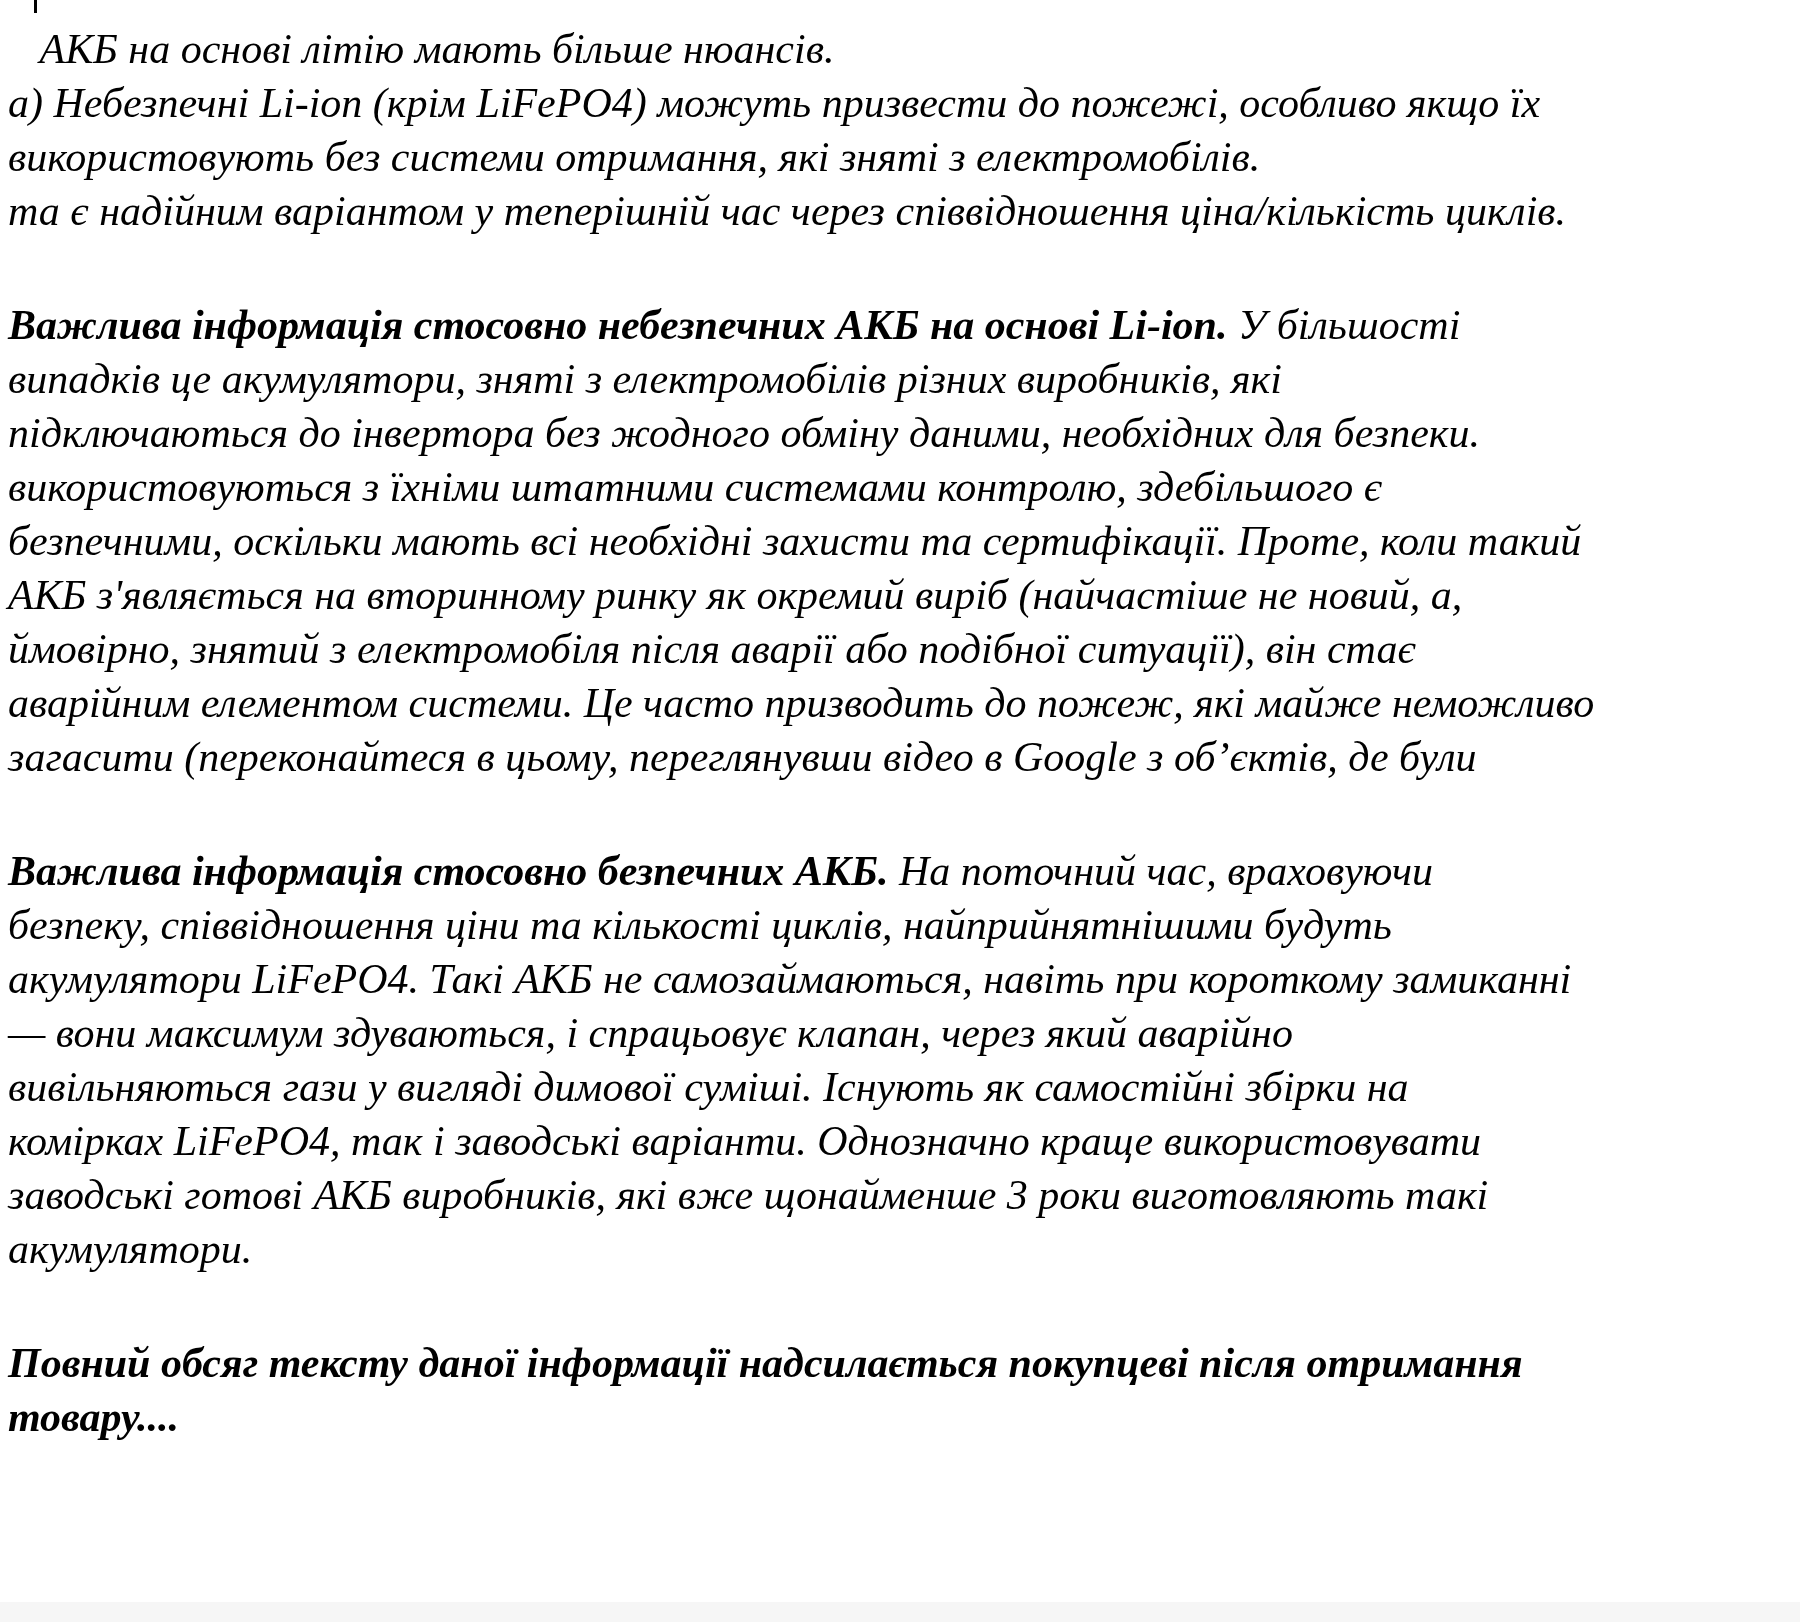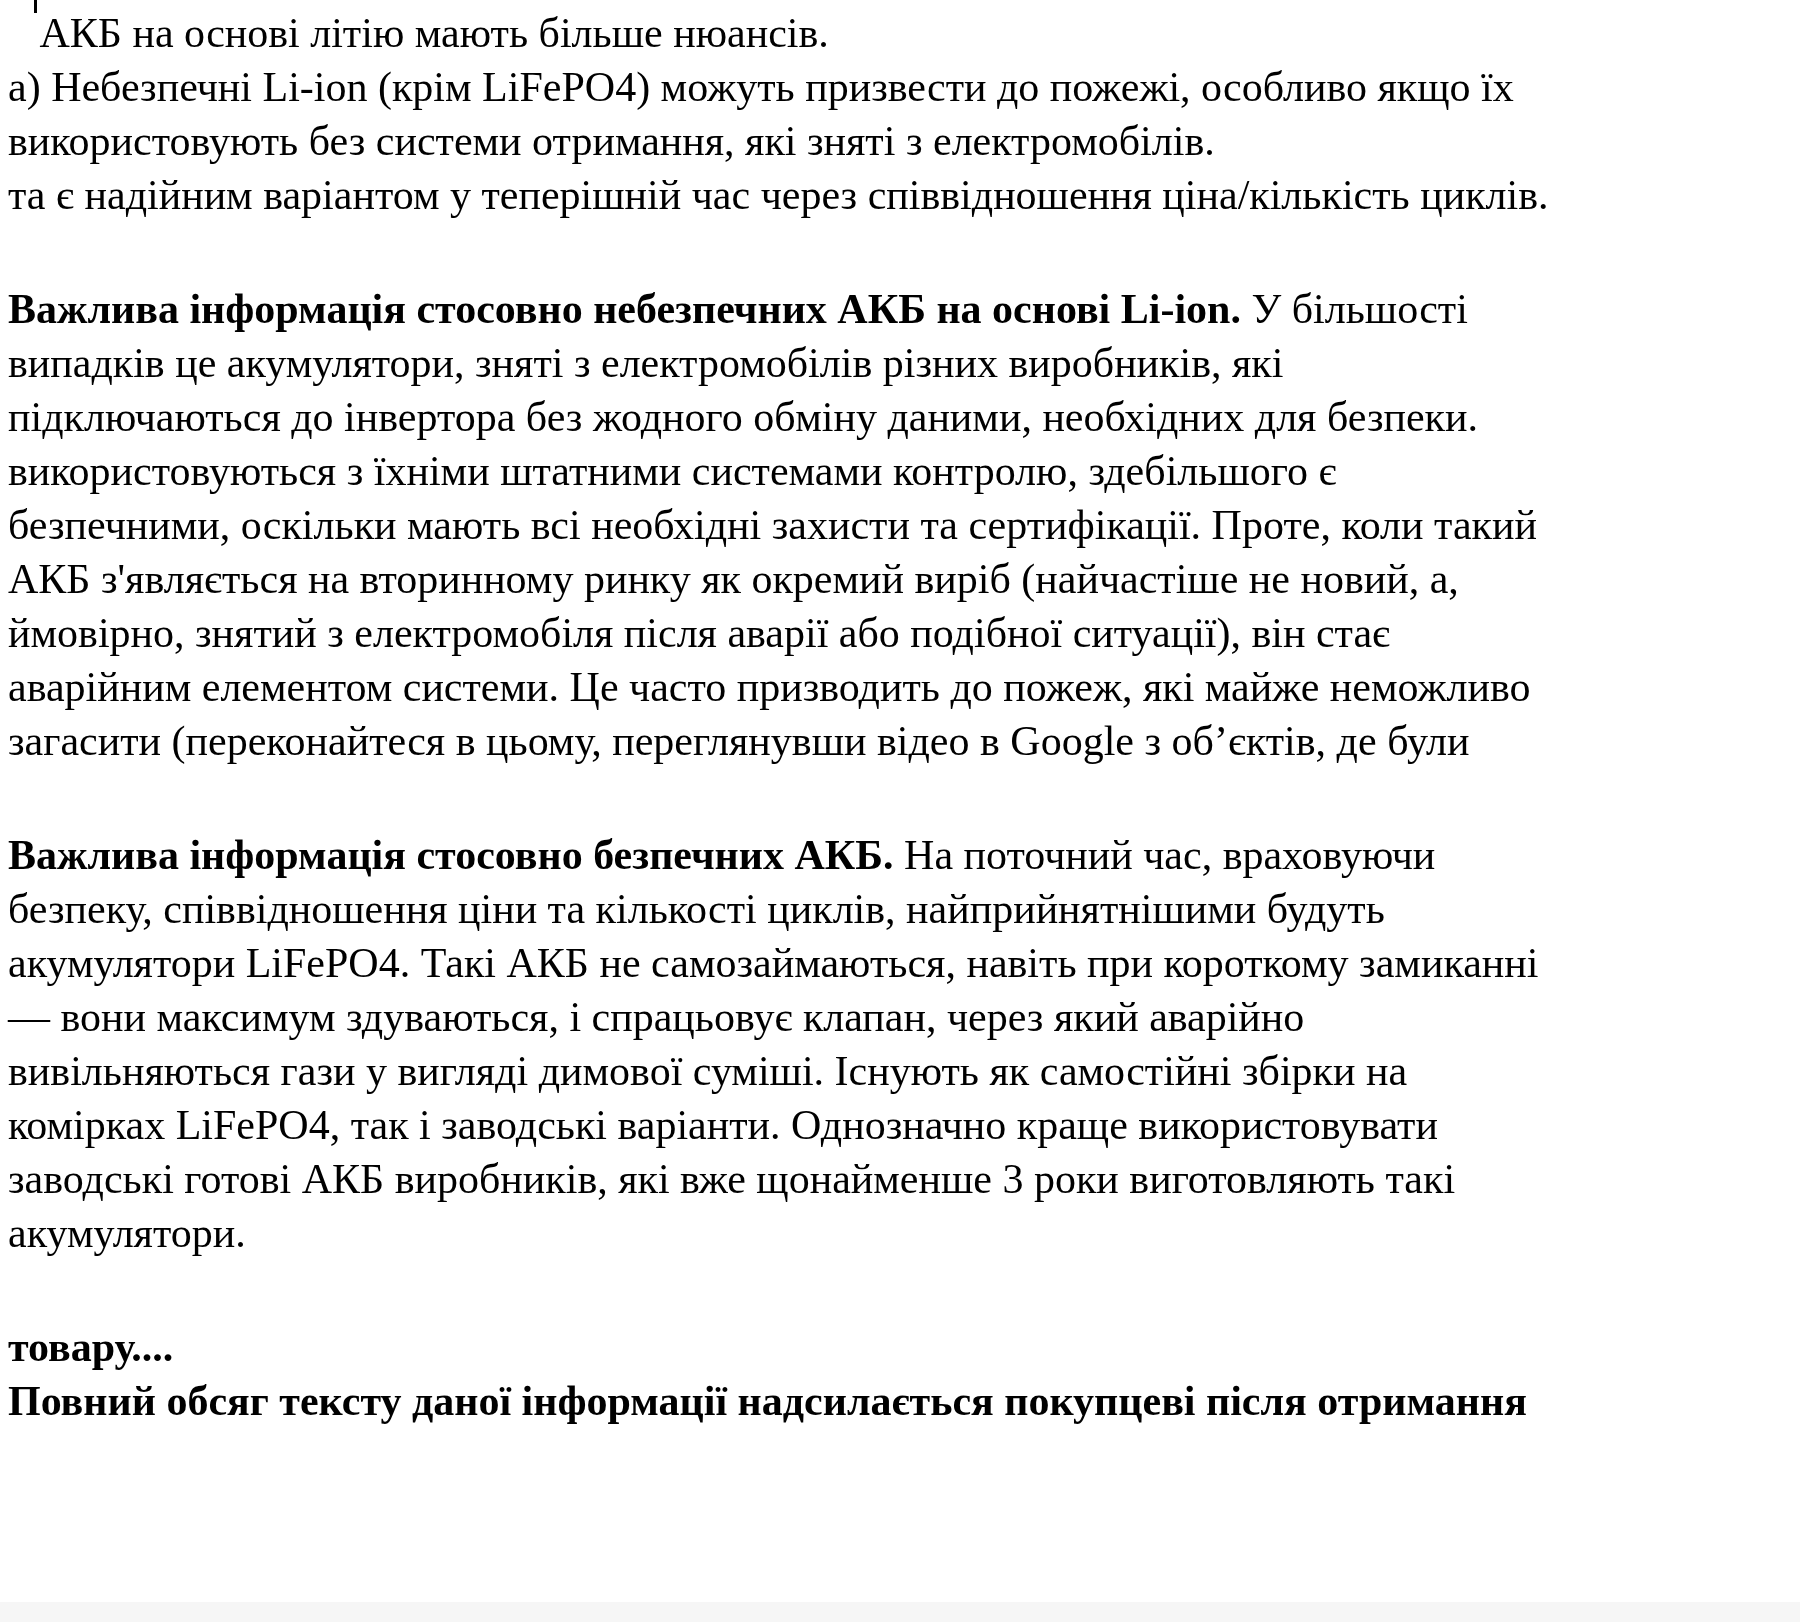--- a/index.html
+++ b/index.html
@@ -20,22 +20,23 @@
     position: absolute;
     left: 0;
     top: 0;
     width: 1800px;
     padding: 6px 8px 0 8px;
     box-sizing: border-box;
     font-size: 42px;
     line-height: 54px;
   }
   .para {
-    margin: 0 0 60px 0;
+    margin: 16px 0 60px 0;
     padding: 0;
+    font-style: italic;
   }
   .para:last-child {
     margin-bottom: 0;
   }
   .line {
     display: block;
     white-space: pre-wrap;
   }
   .run { font-weight: 400; }
   .run.bold { font-weight: 700; text-align: center; }
@@ -83,18 +84,18 @@
         <span class="line"><span class="run bold">Важлива інформація стосовно безпечних АКБ.</span><span class="run"> На поточний час, враховуючи</span></span>
         <span class="line"><span class="run">безпеку, співвідношення ціни та кількості циклів, найприйнятнішими будуть</span></span>
         <span class="line"><span class="run">акумулятори LiFePO4. Такі АКБ не самозаймаються, навіть при короткому замиканні</span></span>
         <span class="line"><span class="run">— вони максимум здуваються, і спрацьовує клапан, через який аварійно</span></span>
         <span class="line"><span class="run">вивільняються гази у вигляді димової суміші. Існують як самостійні збірки на</span></span>
         <span class="line"><span class="run">комірках LiFePO4, так і заводські варіанти. Однозначно краще використовувати</span></span>
         <span class="line"><span class="run">заводські готові АКБ виробників, які вже щонайменше 3 роки виготовляють такі</span></span>
         <span class="line"><span class="run">акумулятори.</span></span>
       </p>
       <p class="para">
+        <span class="line"><span class="run bold">Повний обсяг тексту даної інформації надсилається покупцеві після отримання</span></span>
         <span class="line"><span class="run bold">товару....</span></span>
-        <span class="line"><span class="run bold">Повний обсяг тексту даної інформації надсилається покупцеві після отримання</span></span>
       </p>
     </div>
   <div class="bottom-strip" style="background: rgb(246, 246, 246);"></div>
 </div>
 
 </body></html>

